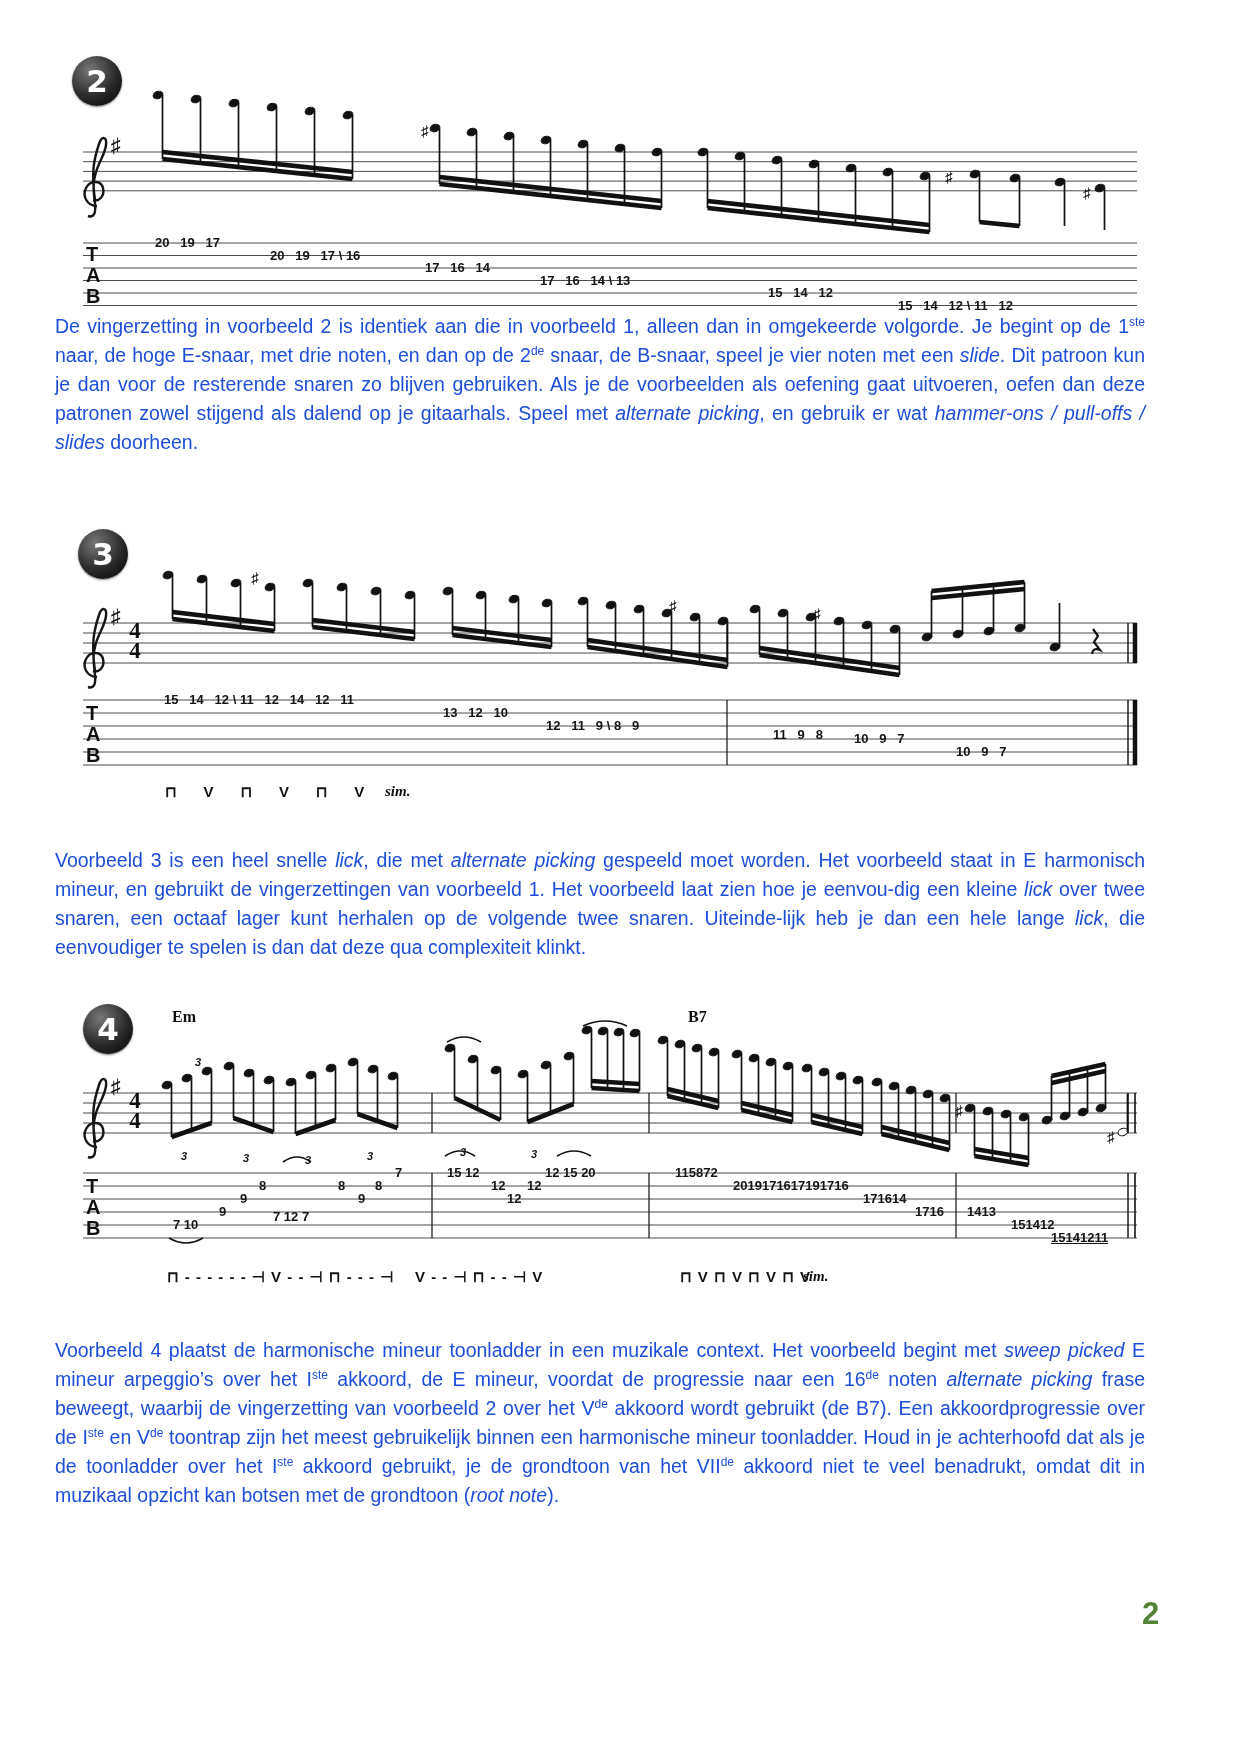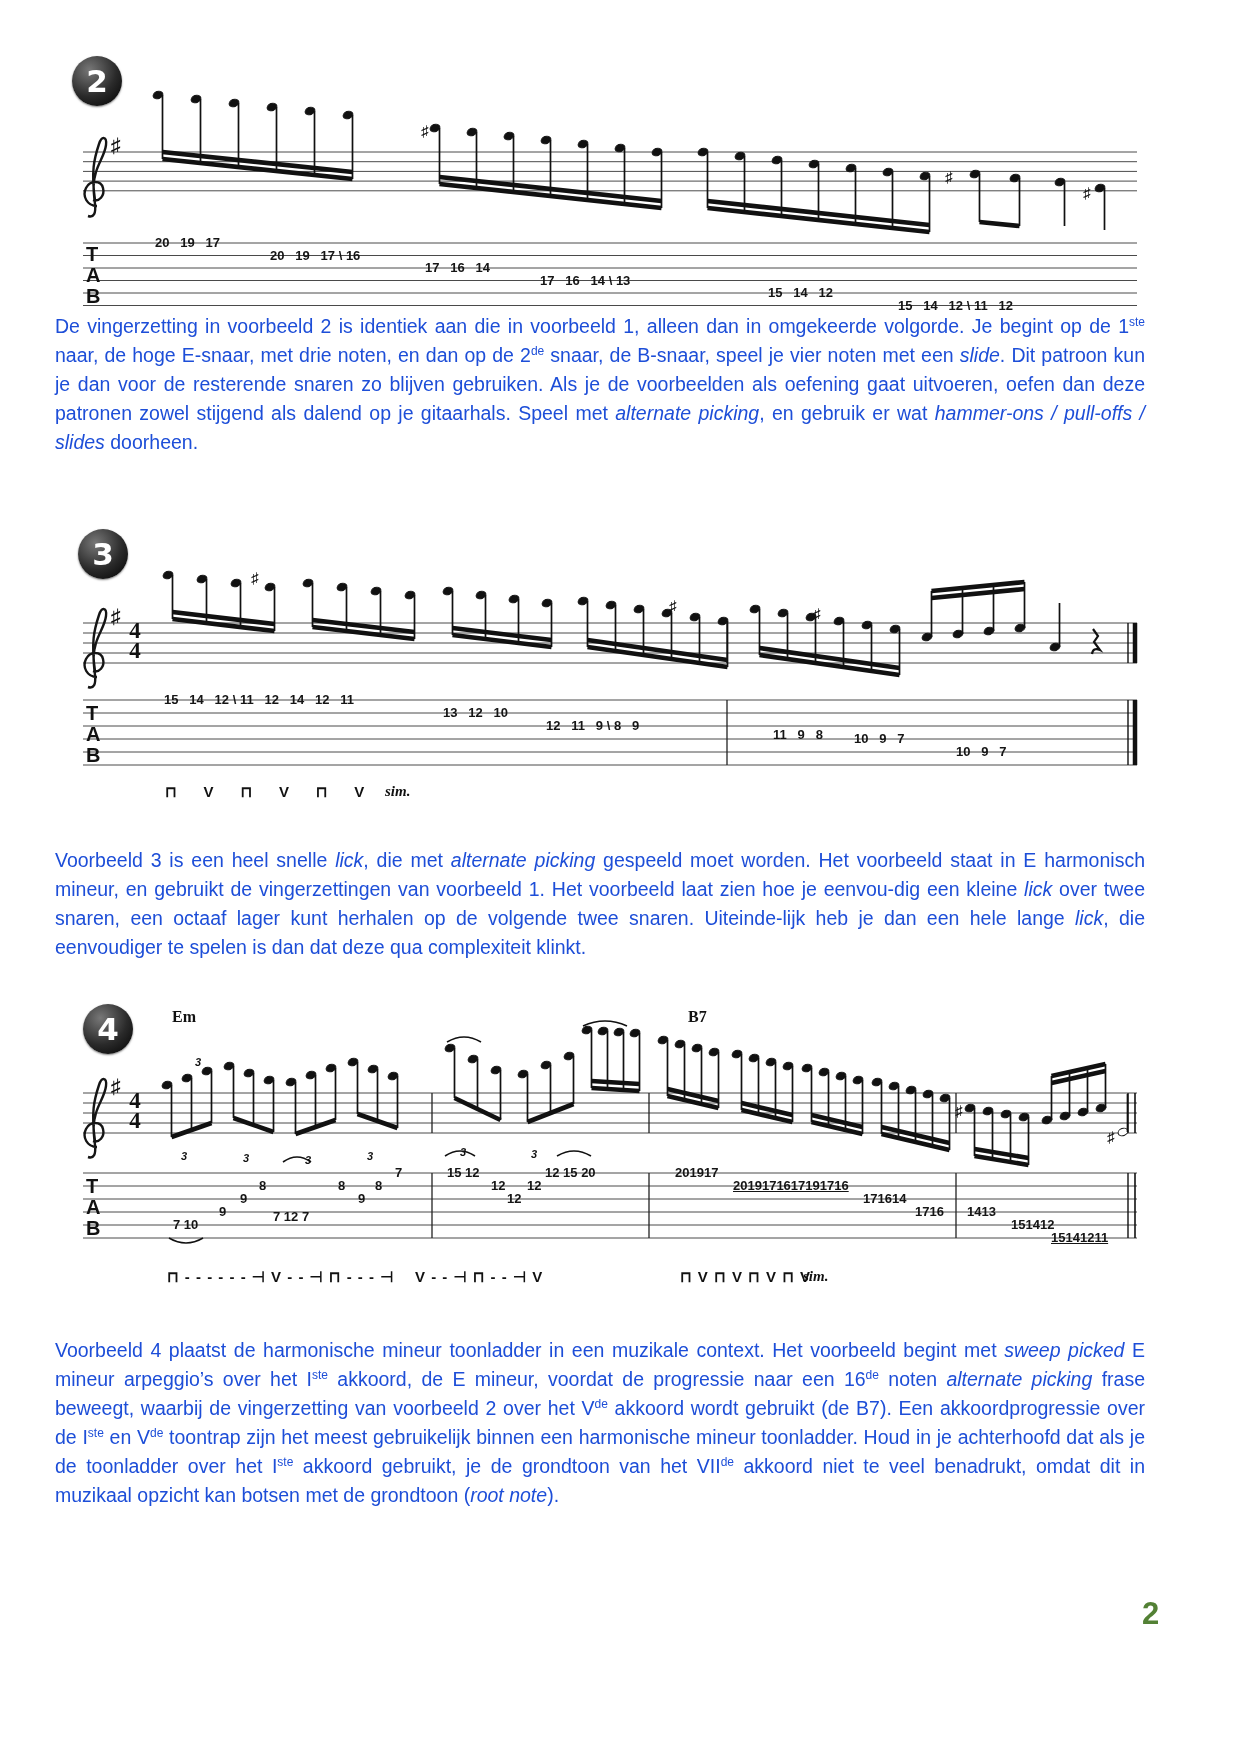--- a/index.html
+++ b/index.html
@@ -397,27 +397,27 @@
       <span>4</span>
       <span>4</span>
     </div>
     <span class="tablabel" style="left:31px;top:186px">T
 A
 B</span>
   <span class="tabnum" style="left: 218px; top: 175px; margin-top: 44px;">7 12 7</span>
       <span class="tabnum" style="left: 340px; top: 175px;">7</span>
       <span class="tabnum" style="left: 392px; top: 175px;">15 12</span>
       <span class="tabnum" style="left: 490px; top: 175px;">12 15 20</span>
-      <span class="tabnum" style="left: 620px; top: 175px;">201917</span>
+      <span class="tabnum" style="left: 620px; top: 175px;">115872</span>
       <span class="tabnum" style="left: 204px; top: 188px;">8</span>
       <span class="tabnum" style="left: 283px; top: 188px;">8</span>
       <span class="tabnum" style="left: 320px; top: 188px;">8</span>
       <span class="tabnum" style="left: 436px; top: 188px;">12</span>
       <span class="tabnum" style="left: 472px; top: 188px;">12</span>
-      <span class="tabnum" style="left: 678px; top: 188px; text-decoration: underline;">2019171617191716</span>
+      <span class="tabnum" style="left: 678px; top: 188px;">2019171617191716</span>
       <span class="tabnum" style="left: 185px; top: 201px;">9</span>
       <span class="tabnum" style="left: 303px; top: 201px;">9</span>
       <span class="tabnum" style="left: 452px; top: 201px;">12</span>
       <span class="tabnum" style="left: 808px; top: 201px; text-align: right;">171614</span>
       <span class="tabnum" style="left: 164px; top: 214px;">9</span>
       <span class="tabnum" style="left: 860px; top: 214px;">1716</span>
       <span class="tabnum" style="left: 912px; top: 214px;">1413</span>
       <span class="tabnum" style="left: 118px; top: 227px;">7 10</span>
       <span class="tabnum" style="left: 956px; top: 227px;">151412</span>
       <span class="tabnum" style="left: 996px; top: 240px; text-decoration: underline;">15141211</span>

